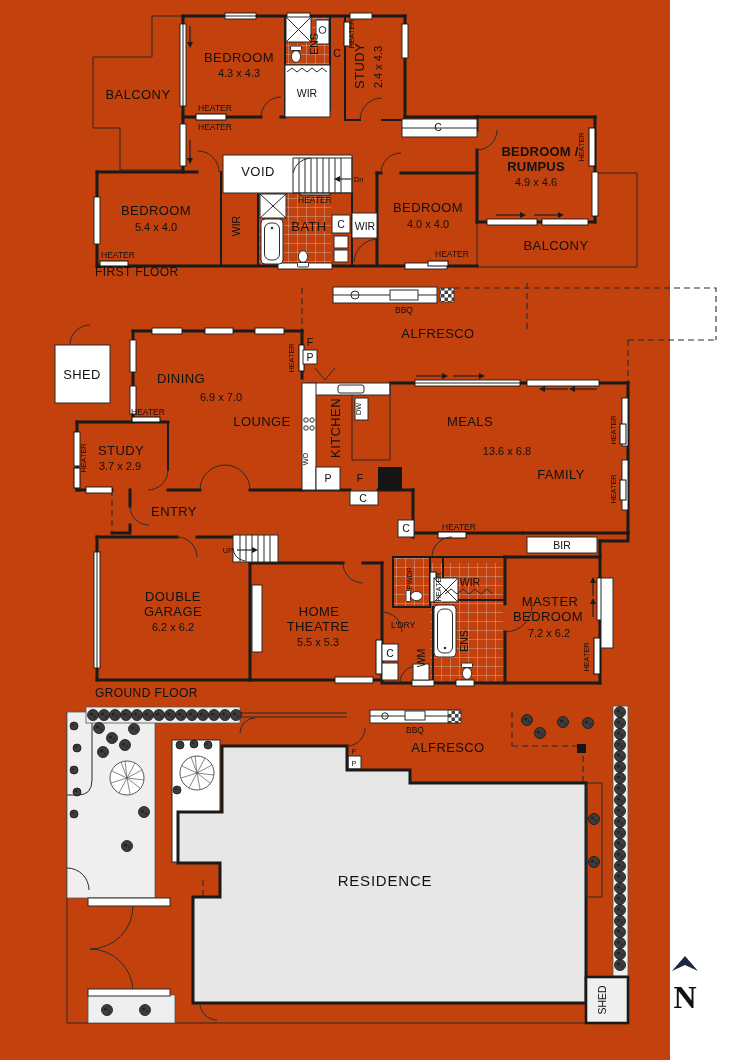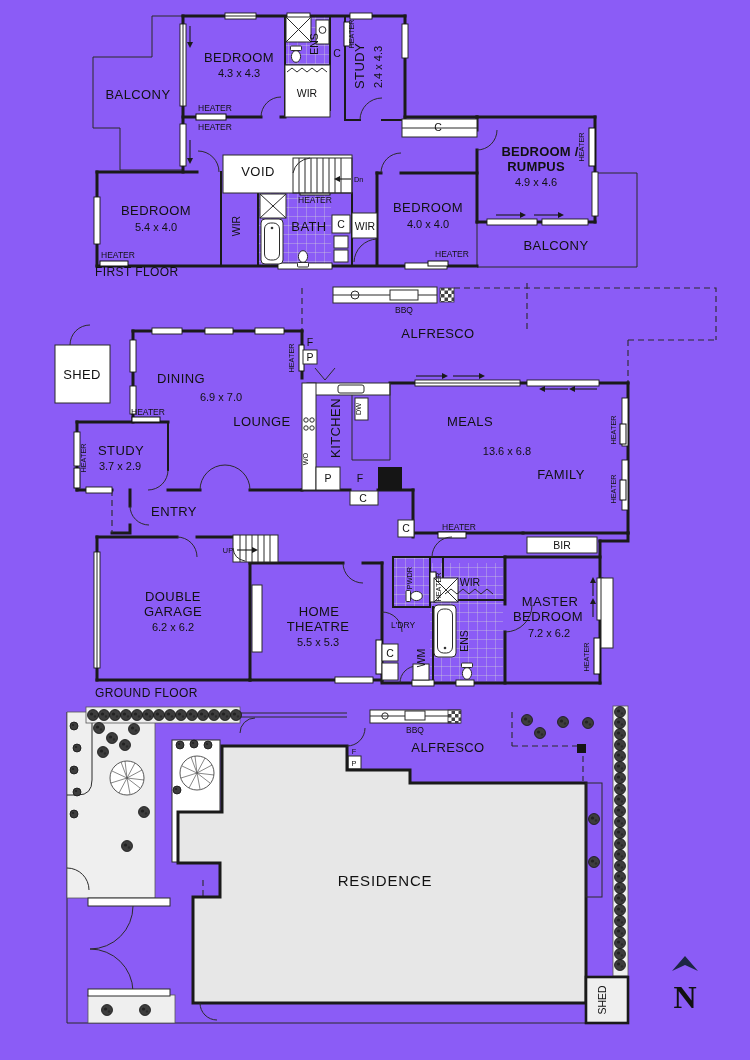--- a/index.html
+++ b/index.html
@@ -1,16 +1,16 @@
 <!DOCTYPE html>
 <html><head>
 <meta charset="utf-8">
 <style>
   html,body{margin:0;padding:0;background:#fff;}
-  .plan-wrap{width:750px;height:1060px;background:#8b5cf6;position:relative;font-family:"Liberation Sans",sans-serif;}
+  .plan-wrap{width:670px;height:1060px;background:#c2410c;position:relative;font-family:"Liberation Sans",sans-serif;}
   svg{display:block;}
   
   .wall{stroke:#1a1a1a;stroke-width:3;fill:none;stroke-linecap:square;}
   .wall2{stroke:#1a1a1a;stroke-width:2;fill:none;stroke-linecap:square;}
   .thin{stroke:#2b2b2b;stroke-width:1;fill:none;}
   .thinf{stroke:#2b2b2b;stroke-width:1;fill:#ffffff;}
   .dash{stroke:#2b2b2b;stroke-width:1.1;fill:none;stroke-dasharray:6 4;}
   .win{fill:#ffffff;stroke:#1a1a1a;stroke-width:0.9;}
   .heat{fill:#ffffff;stroke:#111;stroke-width:1;}
   .fixt{fill:#ffffff;stroke:#2b2b2b;stroke-width:1;}

